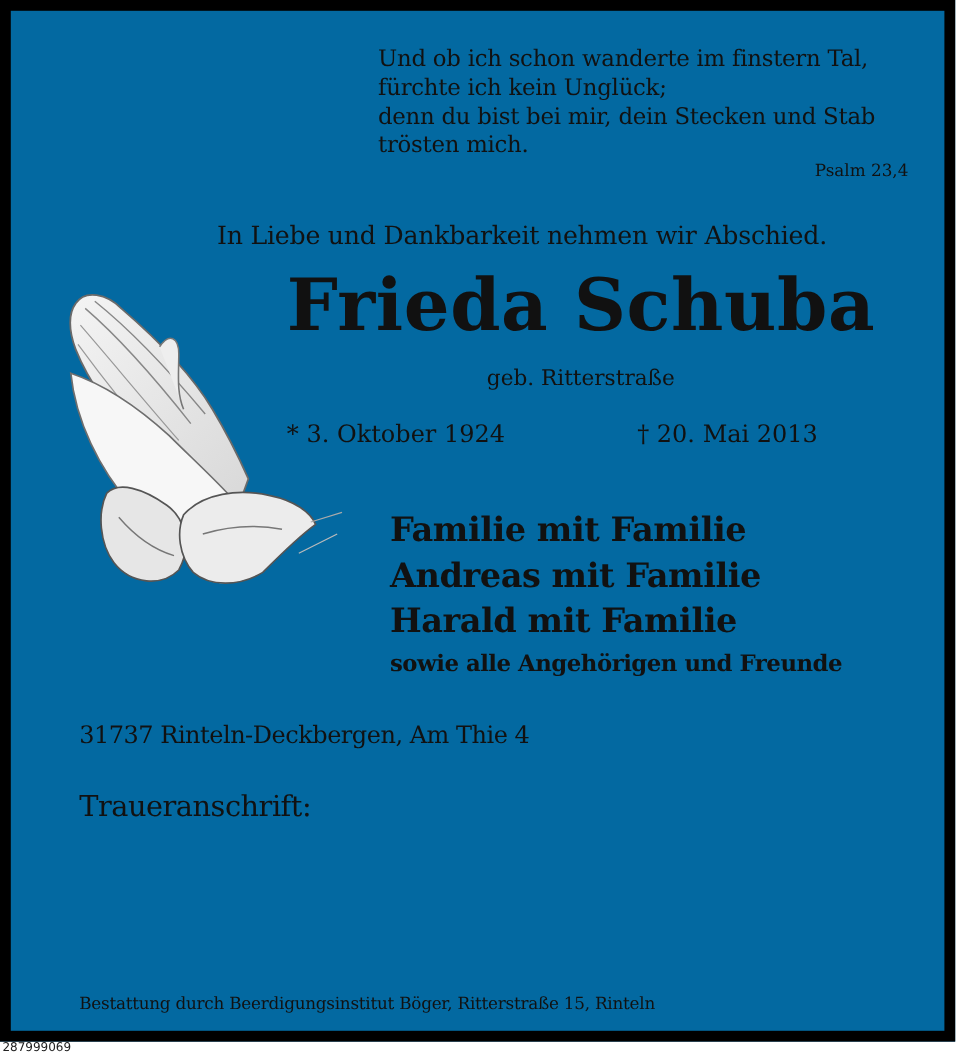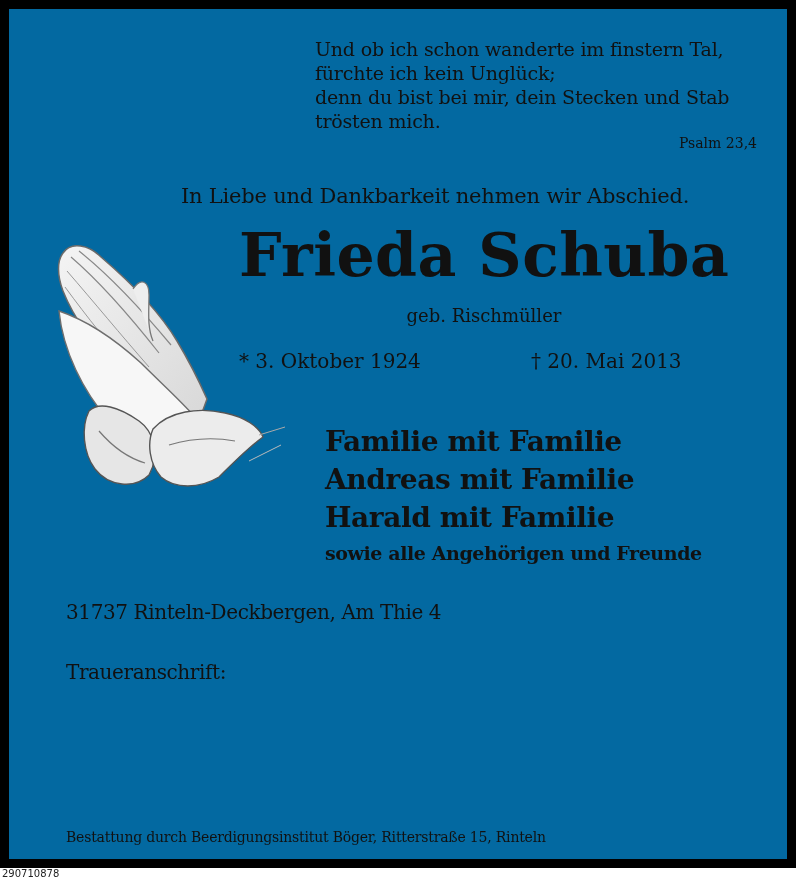--- a/index.html
+++ b/index.html
@@ -13,21 +13,21 @@
   .intro { left: 0; right: 0; top: 175px; text-align: center; padding-left: 74px; box-sizing: border-box;
            font-size: 21px; letter-spacing: -0.2px; }
   .name { left: 230px; width: 490px; text-align: center; top: 211px; font-size: 60px; font-weight: bold;
           letter-spacing: 0.5px; }
   .maiden { left: 230px; width: 490px; text-align: center; top: 296px; font-size: 18px; }
   .born { left: 230px; top: 340px; font-size: 20px; }
   .died { left: 522px; top: 340px; font-size: 20px; }
   .family { left: 316px; top: 414px; font-size: 28px; font-weight: bold; line-height: 38px; letter-spacing: -0.4px; }
   .others { left: 316px; top: 533px; font-size: 19px; font-weight: bold; letter-spacing: -0.4px; }
   .address { left: 57px; top: 591px; font-size: 20px; letter-spacing: -0.4px; }
-  .mourn-label { left: 57px; top: 650px; font-size: 20px; letter-spacing: -0.4px; line-height: 26px; }
+  .mourn-label { left: 57px; top: 650px; font-size: 24px; letter-spacing: -0.4px; line-height: 26px; }
   .ceremony { left: 57px; top: 733px; font-size: 18px; line-height: 24px; letter-spacing: -0.5px; }
   .funeral-home { left: 57px; top: 820px; font-size: 14px; letter-spacing: -0.2px; }
   .refnum { left: 2px; top: 868px; font-family: "DejaVu Sans", "Liberation Sans", sans-serif;
             font-size: 10px; color: #222; }
   .hands { position: absolute; left: 40px; top: 222px; width: 240px; height: 260px; }
 </style>
 </head>
 <body>
 
 <div class="frame">
@@ -63,34 +63,34 @@
 
     <path d="M40 180 C50 170 70 176 90 190 C104 200 112 222 100 244 C86 258 60 256 46 238 C34 222 32 196 40 180 Z" fill="#e6e6e6" stroke="#555" stroke-width="1.4"></path>
     <path d="M104 198 C120 180 150 176 176 182 C196 186 210 196 214 206 C200 216 186 230 170 246 C150 258 126 258 112 246 C100 232 98 212 104 198 Z" fill="#ececec" stroke="#555" stroke-width="1.4"></path>
     <path d="M50 200 C62 214 76 226 96 232" fill="none" stroke="#777" stroke-width="1.2"></path>
     <path d="M120 214 C140 208 164 206 186 210" fill="none" stroke="#777" stroke-width="1.2"></path>
     <path d="M210 204 L236 196" stroke="#aaa" stroke-width="1"></path>
     <path d="M200 230 L232 214" stroke="#bbb" stroke-width="1"></path>
   </svg>
 
   <div class="abs name">Frieda Schuba</div>
-  <div class="abs maiden">geb. Rischmüller</div>
+  <div class="abs maiden">geb. Ritterstraße</div>
   <div class="abs born">* 3. Oktober 1924</div>
   <div class="abs died">† 20. Mai 2013</div>
 
   <div class="abs family">
     <div>Familie mit Familie</div>
     <div>Andreas mit Familie</div>
     <div>Harald mit Familie</div>
   </div>
   <div class="abs others">sowie alle Angehörigen und Freunde</div>
 
   <div class="abs address">31737 Rinteln-Deckbergen, Am Thie 4</div>
 
   <div class="abs mourn-label">
     <div>Traueranschrift:</div>
   </div>
 
 
   <div class="abs funeral-home">Bestattung durch Beerdigungsinstitut Böger, Ritterstraße 15, Rinteln</div>
 </div>
 
-<div class="abs refnum">290710878</div>
+<div class="abs refnum">287999069</div>
 
 </body></html>

